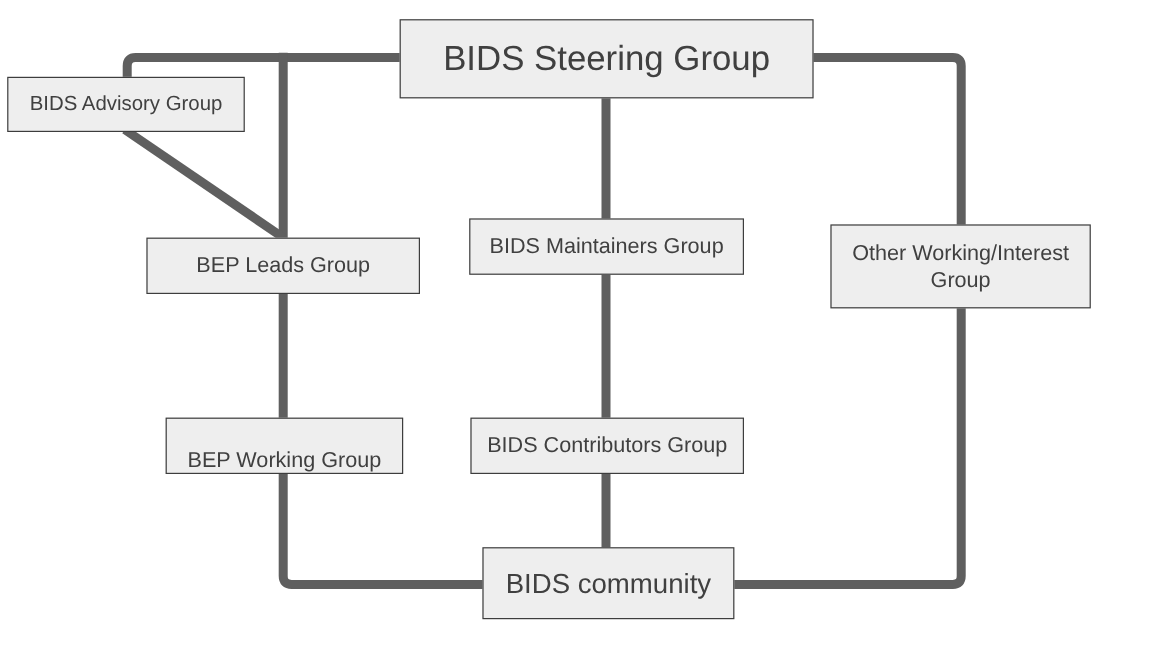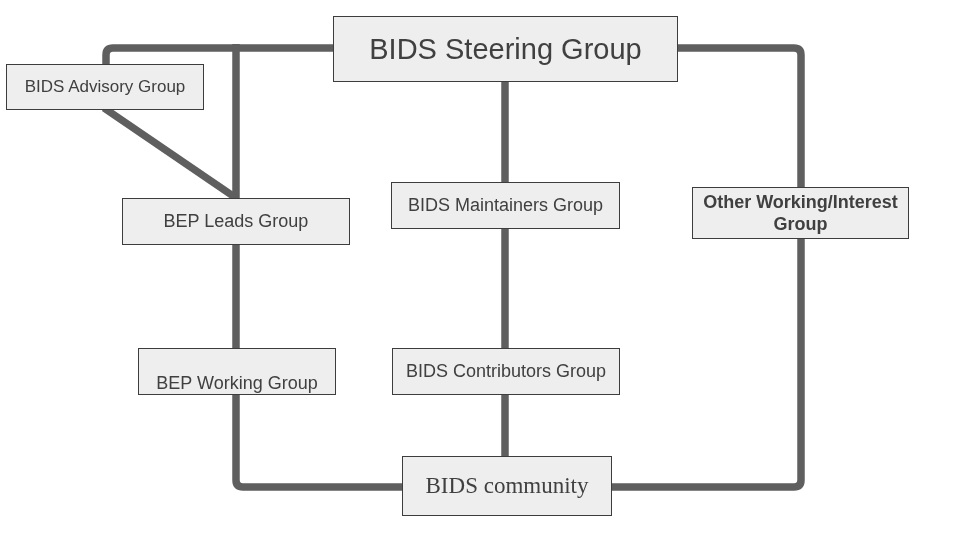--- a/index.html
+++ b/index.html
@@ -25,24 +25,24 @@
     display: flex;
     align-items: center;
     justify-content: center;
     text-align: center;
     line-height: 1.25;
   }
   .node-steering    { left: 333px; top: 16px;  width: 345px; height: 66px; font-size: 29px; }
   .node-advisory    { left: 6px;   top: 64px;  width: 198px; height: 46px; font-size: 17px; }
   .node-bep-leads   { left: 122px; top: 198px; width: 228px; height: 47px; font-size: 18px; }
   .node-maintainers { left: 391px; top: 182px; width: 229px; height: 47px; font-size: 18px; }
-  .node-other       { left: 692px; top: 187px; width: 217px; height: 52px; font-size: 18px; padding: 0 0; font-weight: bold; }
+  .node-other       { left: 692px; top: 187px; width: 217px; height: 70px; font-size: 18px; padding: 0 0; }
   .node-bep-working { left: 138px; top: 348px; width: 198px; height: 47px; font-size: 18px; align-items: flex-end; }
   .node-contrib     { left: 392px; top: 348px; width: 228px; height: 47px; font-size: 18px; text-align: center; }
-  .node-community   { left: 402px; top: 456px; width: 210px; height: 60px; font-size: 23px; font-family: Liberation Serif, serif; }
+  .node-community   { left: 402px; top: 456px; width: 210px; height: 60px; font-size: 23px; }
 </style>
 </head>
 <body>
 
 <div id="stage">
 
   <svg id="connectors" viewBox="0 0 960 540" xmlns="http://www.w3.org/2000/svg" fill="none" stroke-width="7.5" stroke-linecap="butt">
     <path d="M 334 48 H 113 Q 106 48 106 55 V 70" stroke="#5f5f5f"></path>
     <path d="M 236 44 V 480 Q 236 487 243 487 H 794 Q 801 487 801 480 V 55 Q 801 48 794 48 H 677" stroke="#5f5f5f"></path>
     <path d="M 505 78 V 487" stroke="#5f5f5f"></path>

